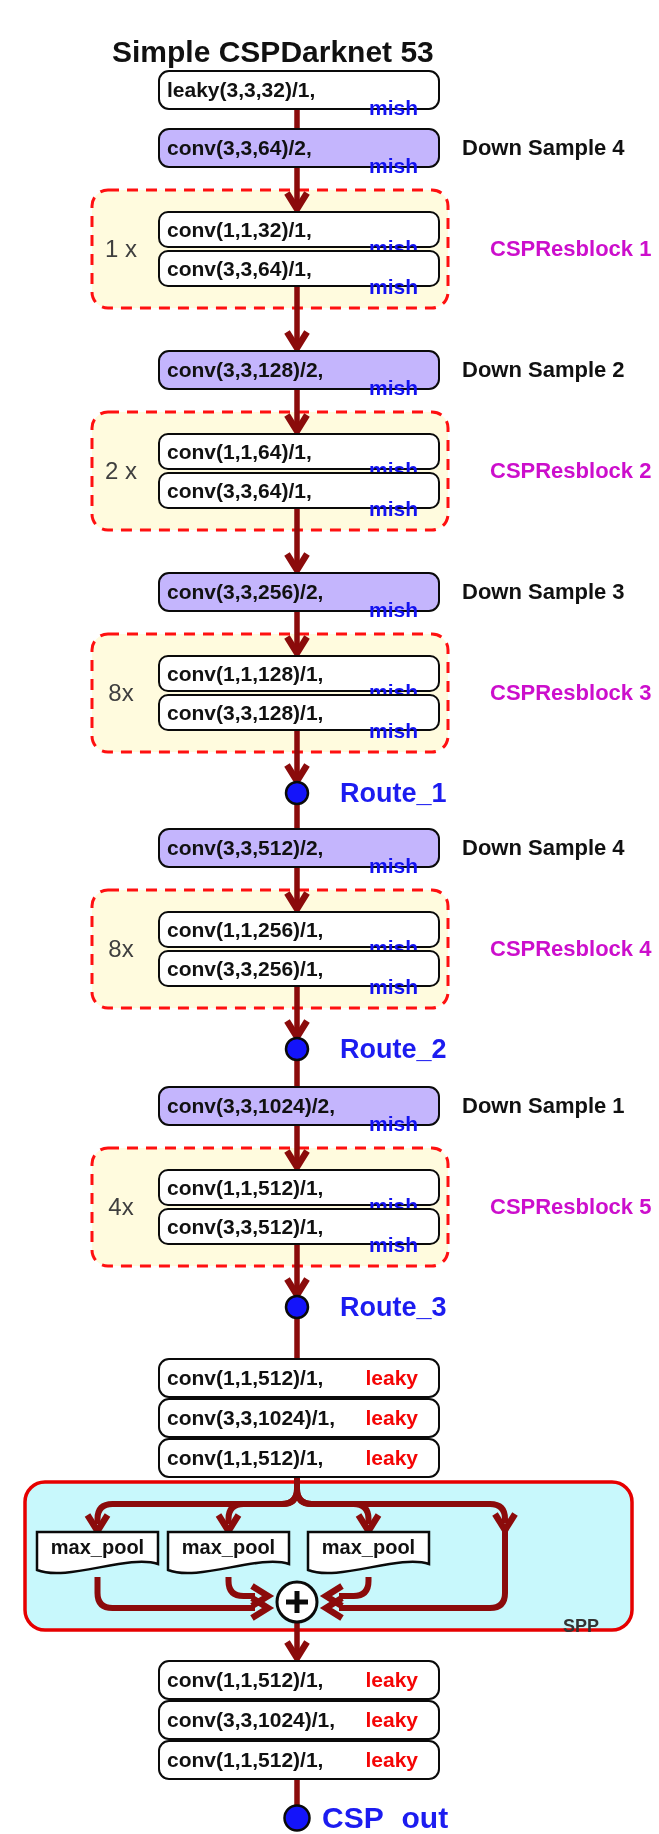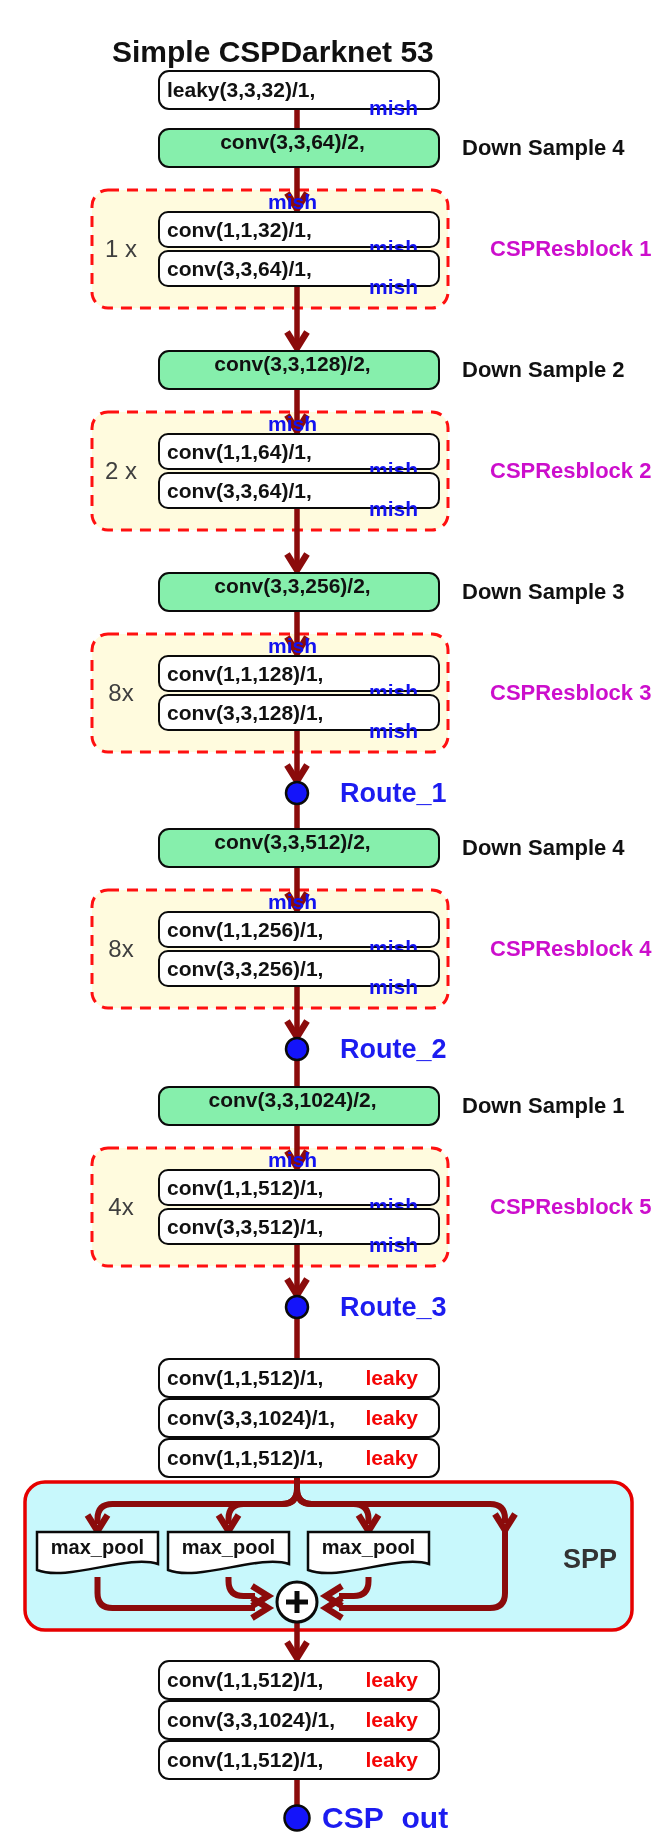--- a/index.html
+++ b/index.html
@@ -4,36 +4,36 @@
 <style>
   html,body{margin:0;padding:0;background:#ffffff;}
   .canvas{position:relative;width:659px;height:1834px;background:#fff;
           font-family:"Liberation Sans", sans-serif;overflow:hidden;}
   svg.underlay{position:absolute;left:0;top:0;z-index:1;}
   .title{position:absolute;left:112px;top:8px;font-size:30px;font-weight:bold;color:#111;z-index:3;margin-top:27px;}
   .blk{position:absolute;left:158px;width:282px;height:40px;background:#fff;
        border:2.5px solid #0a0a0a;border-radius:11px;box-sizing:border-box;
        display:flex;align-items:center;justify-content:space-between;
        padding:0 20px 0 7px;font-weight:bold;font-size:21px;color:#111;z-index:3;white-space:nowrap;}
-  .blk.green{background:#86efac;flex-direction:column;}
+  .blk.green{background:#c4b5fd;}
   .blk.inner{height:37px;border-radius:10px;}
   .act-mish{color:#1212f0;margin-top:36px;}
   .act-leaky{color:#f50505;}
   .side-label{position:absolute;left:462px;transform:translateY(-50%);font-weight:bold;
               font-size:22px;color:#111;z-index:3;white-space:nowrap;}
   .res-label{color:#cc0ecc;margin-left:28px;}
   .mult{position:absolute;left:96px;width:50px;text-align:center;transform:translateY(-50%);
         font-weight:normal;font-size:24px;color:#3f3f3f;z-index:3;white-space:nowrap;}
   .route-label{position:absolute;left:340px;transform:translateY(-50%);font-weight:bold;
                font-size:27px;color:#1c1cf0;z-index:3;white-space:nowrap;}
   .csp-label{position:absolute;left:322px;transform:translateY(-50%);font-weight:bold;
              font-size:30px;color:#1c1cf0;word-spacing:10px;z-index:3;white-space:nowrap;}
   .mp-text{position:absolute;top:1536px;width:121px;text-align:center;font-weight:bold;
            font-size:20px;color:#111;z-index:3;white-space:nowrap;}
-  .spp-label{position:absolute;left:563px;top:1544px;font-weight:bold;font-size:27px;
+  .spp-label{position:absolute;left:563px;top:1616px;font-weight:bold;font-size:18px;
              color:#333;z-index:3;}
 </style>
 </head>
 <body>
 
 <div class="canvas">
 
   <svg class="underlay" width="659" height="1834" viewBox="0 0 659 1834">
 
     <g fill="#fffbde" stroke="#ff1010" stroke-width="3" stroke-dasharray="11 8">

